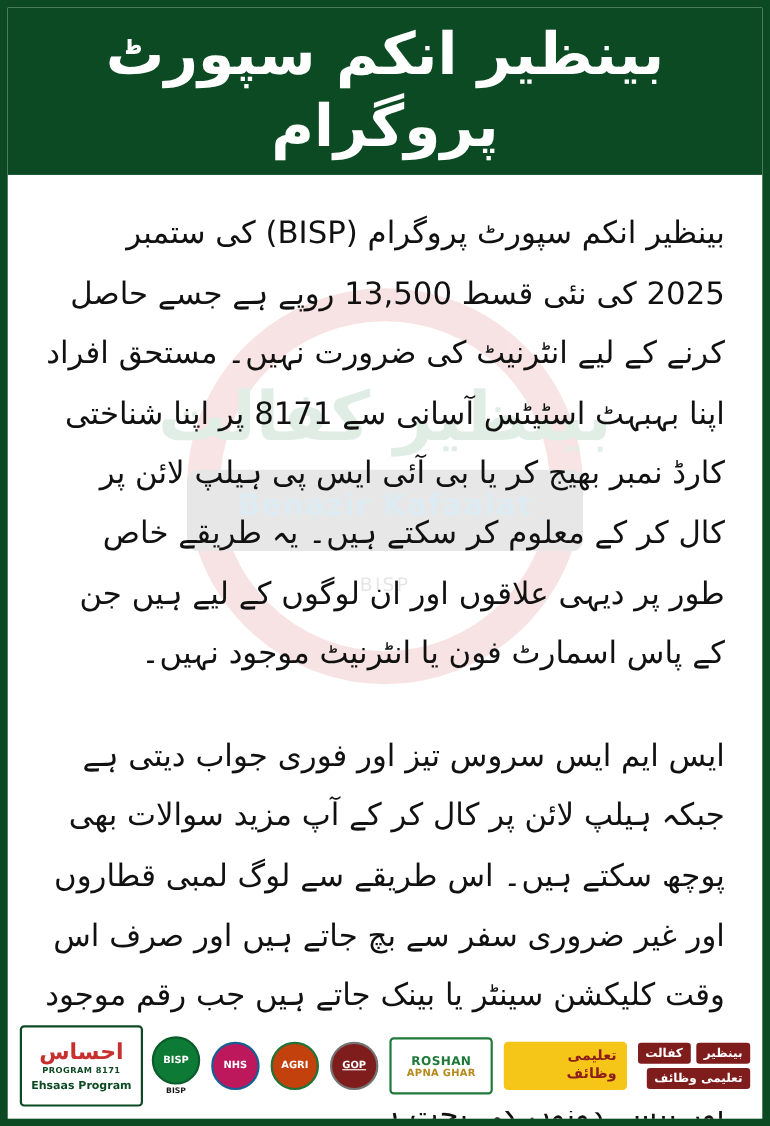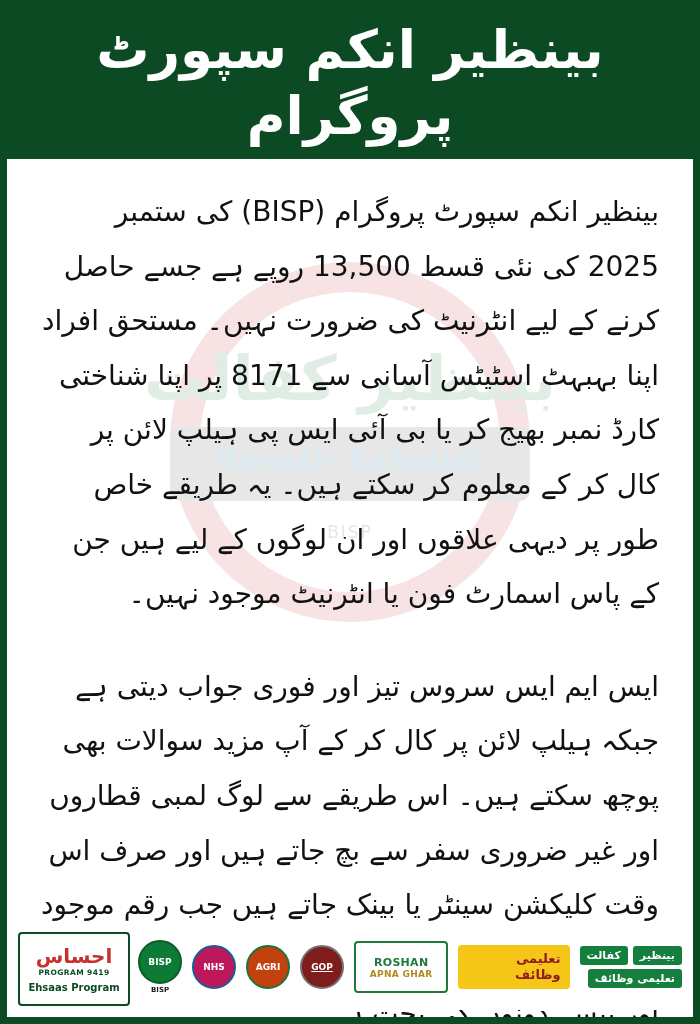--- a/index.html
+++ b/index.html
@@ -102,21 +102,21 @@
   }
   .para.second{margin-top:38px;}
 
   
   .footer{
     position:absolute;
     left:7px;right:7px;bottom:7px;
     height:78px;
     background:#ffffff;
     display:flex;
-    align-items:flex-start;
+    align-items:center;
     justify-content:flex-start;
     padding:0 4px 4px 4px;
     box-sizing:border-box;
     z-index:3;
   }
   .ehsaas-box{
     width:108px;height:70px;
     border:2px solid #0b4a22;
     border-radius:4px;
     display:flex;flex-direction:column;align-items:center;justify-content:center;
@@ -168,21 +168,21 @@
 
   .taleemi{
     background:#f5c518;border-radius:4px;padding:6px 9px;
     display:flex;flex-direction:column;align-items:center;justify-content:center;
   }
   .taleemi-t{font-size:13px;font-weight:bold;color:#8c1d1d;direction:rtl;line-height:1.2;}
 
   .greenpills{display:flex;flex-direction:column;gap:4px;align-items:flex-end;}
   .pill-row{display:flex;gap:5px;align-items:center;}
   .pill{
-    background:#15803d;color:#fff;font-size:11px;font-weight:bold;
+    background:#7f1d1d;color:#fff;font-size:11px;font-weight:bold;
     border-radius:3px;padding:3px 7px;direction:rtl;
   }
 </style>
 </head>
 <body>
 
 <div class="page">
 
   <div class="header">
     <div class="header-title">بینظیر انکم سپورٹ پروگرام</div>
@@ -200,21 +200,21 @@
 
   <div class="content">
     <p class="para">بینظیر انکم سپورٹ پروگرام (BISP) کی ستمبر 2025 کی نئی قسط 13,500 روپے ہے جسے حاصل کرنے کے لیے انٹرنیٹ کی ضرورت نہیں۔ مستحق افراد اپنا بہبہٹ اسٹیٹس آسانی سے 8171 پر اپنا شناختی کارڈ نمبر بھیج کر یا بی آئی ایس پی ہیلپ لائن پر کال کر کے معلوم کر سکتے ہیں۔ یہ طریقے خاص طور پر دیہی علاقوں اور ان لوگوں کے لیے ہیں جن کے پاس اسمارٹ فون یا انٹرنیٹ موجود نہیں۔</p>
     <p class="para second">ایس ایم ایس سروس تیز اور فوری جواب دیتی ہے جبکہ ہیلپ لائن پر کال کر کے آپ مزید سوالات بھی پوچھ سکتے ہیں۔ اس طریقے سے لوگ لمبی قطاروں اور غیر ضروری سفر سے بچ جاتے ہیں اور صرف اس وقت کلیکشن سینٹر یا بینک جاتے ہیں جب رقم موجود ہو۔ یہ سہولت کم آمدنی والے خاندانوں کے لیے وقت اور پیسے دونوں کی بچت ہے۔</p>
   </div>
 
   <div class="footer">
 
     <div class="ehsaas-box">
       <div class="ehsaas-urdu">احساس</div>
-      <div class="ehsaas-prog">PROGRAM 9419</div>
+      <div class="ehsaas-prog">PROGRAM 8171</div>
       <div class="ehsaas-en">Ehsaas Program</div>
     </div>
 
     <div class="logos">
 
       <div class="logo">
         <div class="circ c-bisp">BISP</div>
         <div class="logo-cap">BISP</div>
       </div>
 

